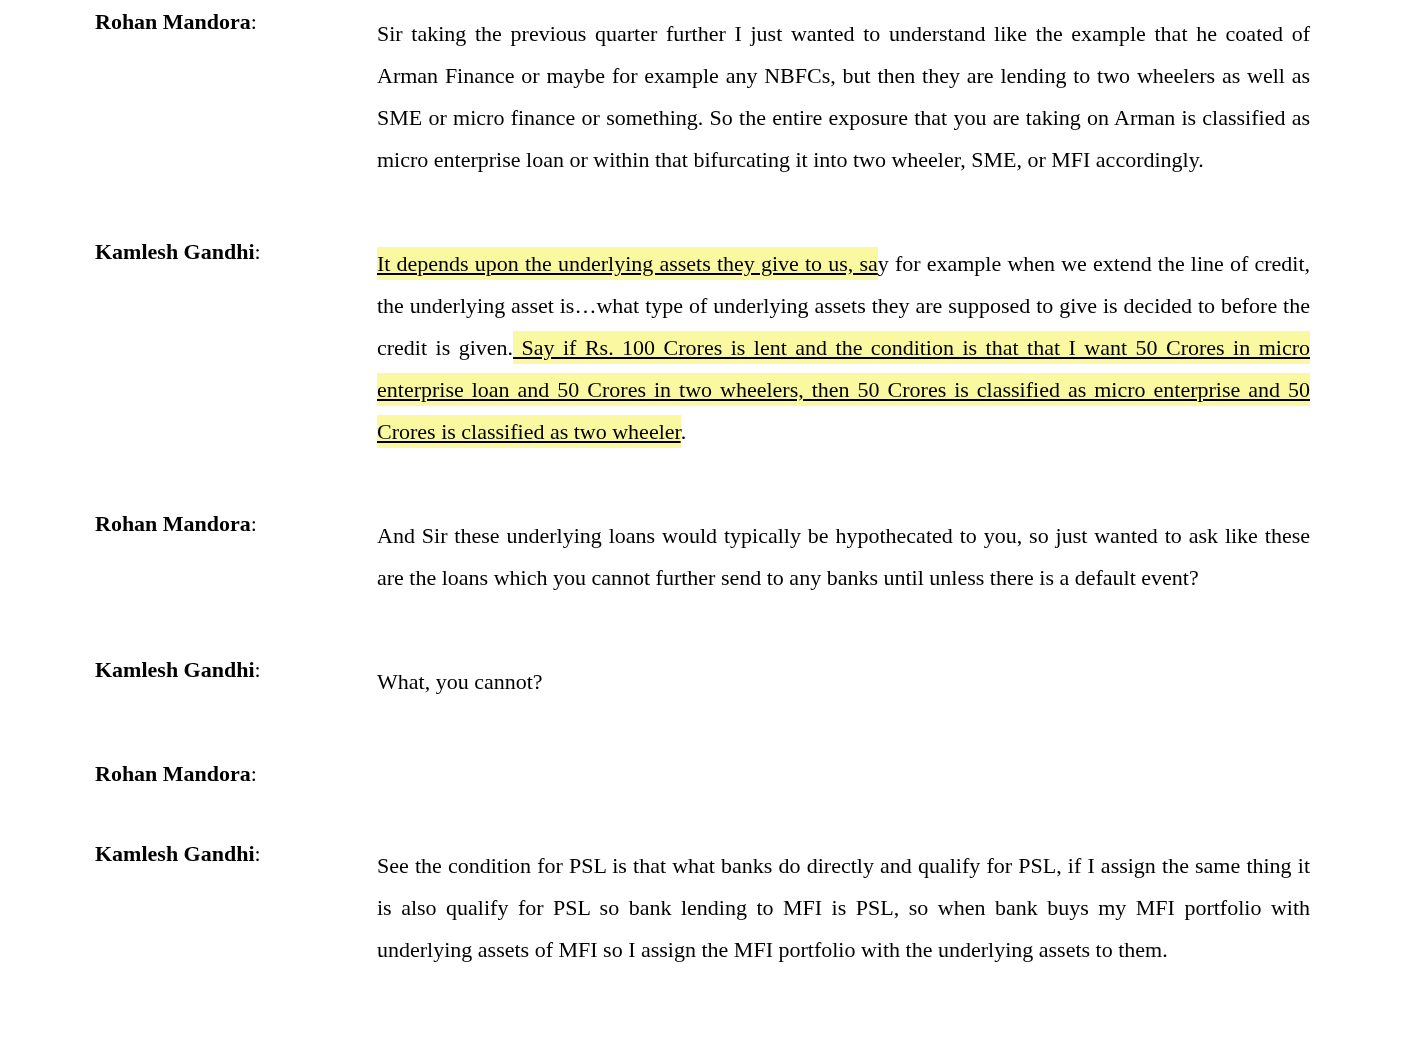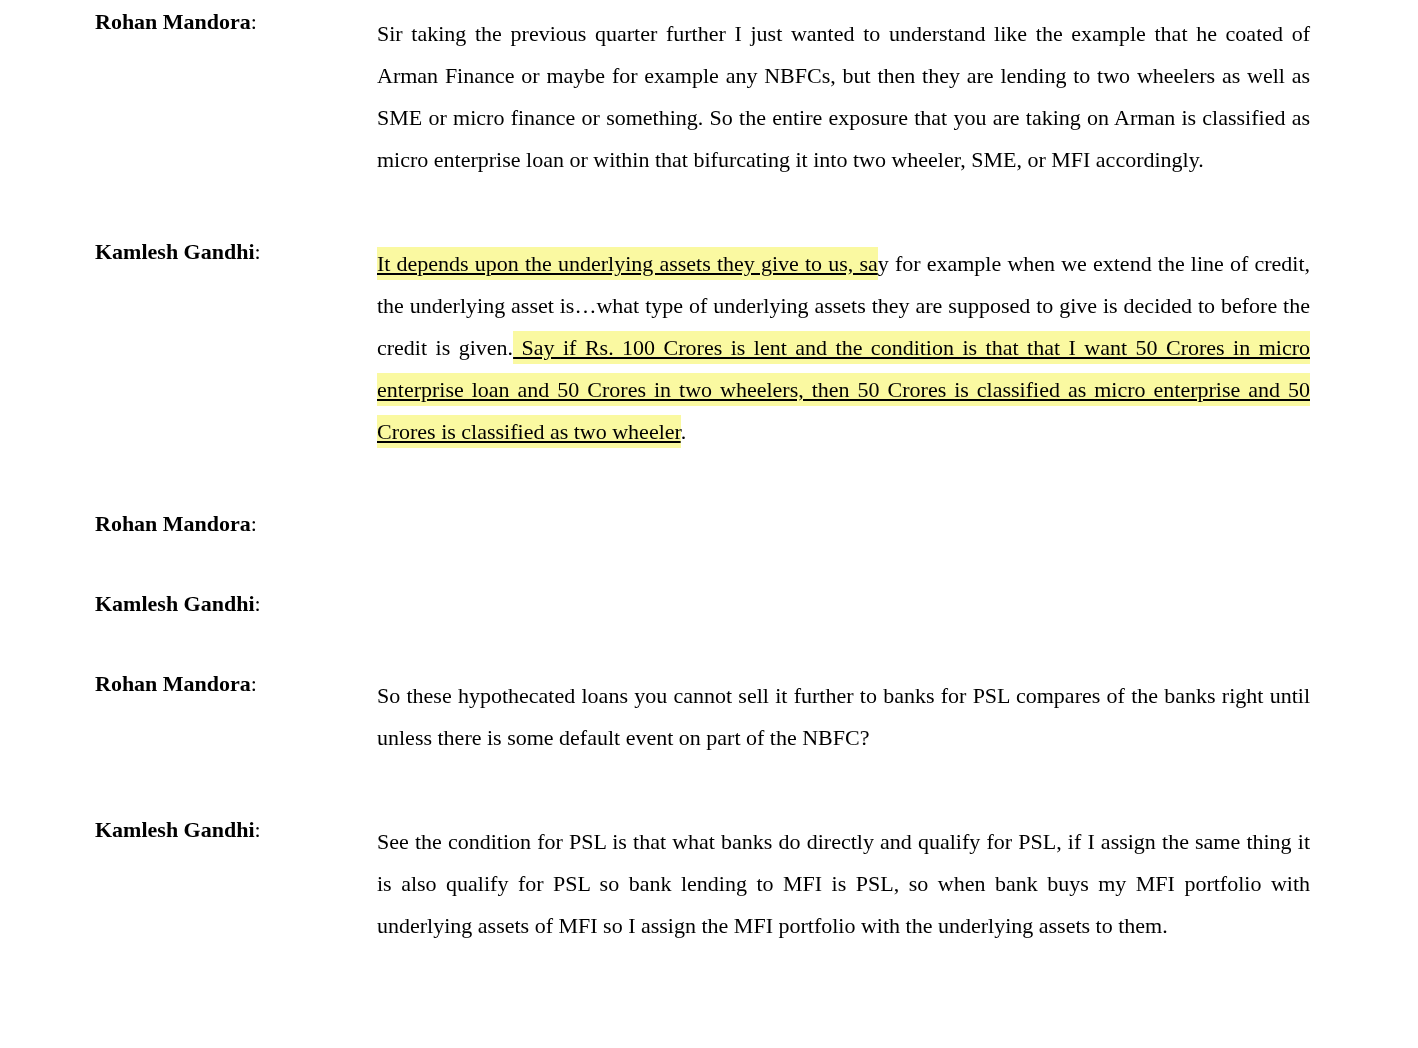--- a/index.html
+++ b/index.html
@@ -63,31 +63,34 @@
 
   <div class="row">
     <div class="speaker"><span class="name">Kamlesh Gandhi</span><span class="colon">:</span></div>
     <div class="speech">
       <p><span class="hl">It depends upon the underlying assets they give to us, sa</span><span>y for example when we extend the line of credit, the underlying asset is…what type of underlying assets they are supposed to give is decided to before the credit is given.</span><span class="hl"> Say if Rs. 100 Crores is lent and the condition is that that I want 50 Crores in micro enterprise loan and 50 Crores in two wheelers, then 50 Crores is classified as micro enterprise and 50 Crores is classified as two wheeler</span><span>.</span></p>
     </div>
   </div>
 
   <div class="row">
     <div class="speaker"><span class="name">Rohan Mandora</span><span class="colon">:</span></div>
+    <div class="speech">
+      <p><span>And Sir these underlying loans would typically be hypothecated to you, so just wanted to ask like these are the loans which you cannot further send to any banks until unless there is a default event?</span></p>
+    </div>
   </div>
 
   <div class="row">
     <div class="speaker"><span class="name">Kamlesh Gandhi</span><span class="colon">:</span></div>
+    <div class="speech">
+      <p><span>What, you cannot?</span></p>
+    </div>
   </div>
 
   <div class="row">
     <div class="speaker"><span class="name">Rohan Mandora</span><span class="colon">:</span></div>
-    <div class="speech">
-      <p><span>So these hypothecated loans you cannot sell it further to banks for PSL compares of the banks right until unless there is some default event on part of the NBFC?</span></p>
-    </div>
   </div>
 
   <div class="row">
     <div class="speaker"><span class="name">Kamlesh Gandhi</span><span class="colon">:</span></div>
     <div class="speech">
       <p><span>See the condition for PSL is that what banks do directly and qualify for PSL, if I assign the same thing it is also qualify for PSL so bank lending to MFI is PSL, so when bank buys my MFI portfolio with underlying assets of MFI so I assign the MFI portfolio with the underlying assets to them.</span></p>
     </div>
   </div>
 </main>
 </div>

